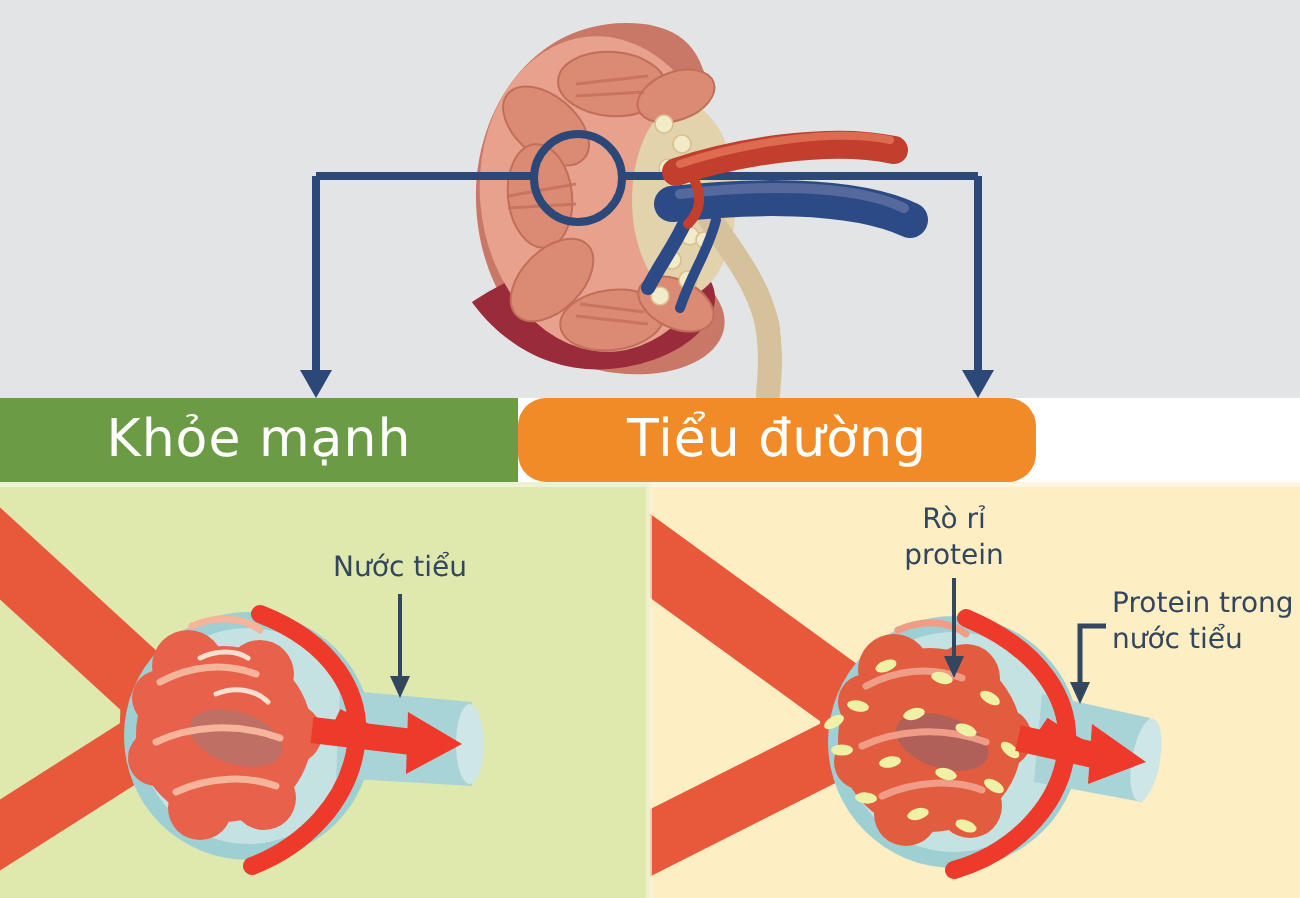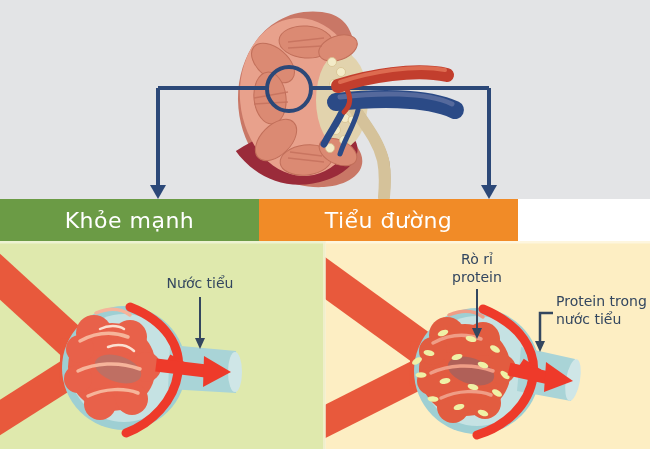--- a/index.html
+++ b/index.html
@@ -14,24 +14,24 @@
     background:#e3e4e6;
   }
   .top-section svg{display:block;width:650px;height:199px;}
   .headers{
     position:absolute;left:0;top:199px;width:650px;height:42px;
     display:flex;
   }
   .header{
     width:259px;height:42px;
     display:flex;align-items:center;justify-content:center;
-    color:#ffffff;font-size:22px;font-weight:500;letter-spacing:0.5px;
+    color:#ffffff;font-size:26px;font-weight:500;letter-spacing:0.5px;
   }
   .header.healthy{background:#6b9b45;}
-  .header.diabetes{background:#f18b27;}
+  .header.diabetes{background:#f18b27;border-radius:14px;}
   .panels{
     position:absolute;left:0;top:241px;width:650px;height:208px;
     display:flex;
   }
   .panel{display:block;width:325px;height:208px;}
   .panel-divider{
     position:absolute;left:323px;top:241px;width:3px;height:208px;
     background:#f4f0d6;opacity:.75;
   }
   .diagram-label{

